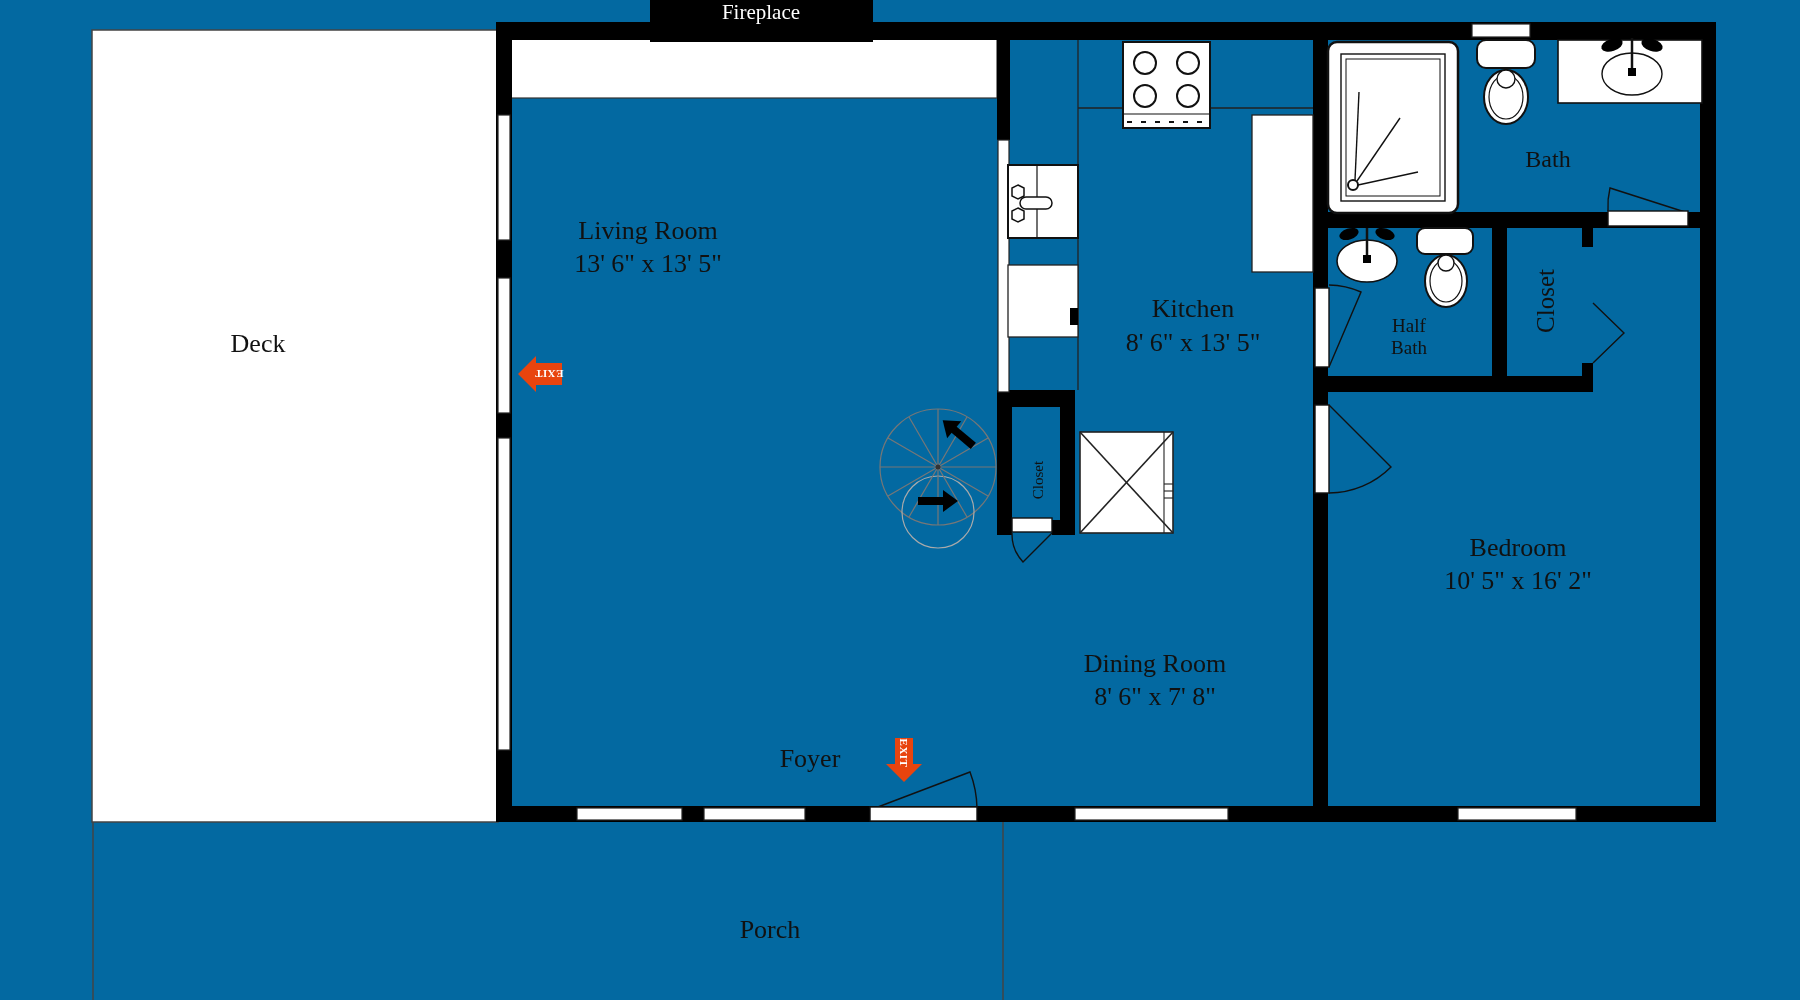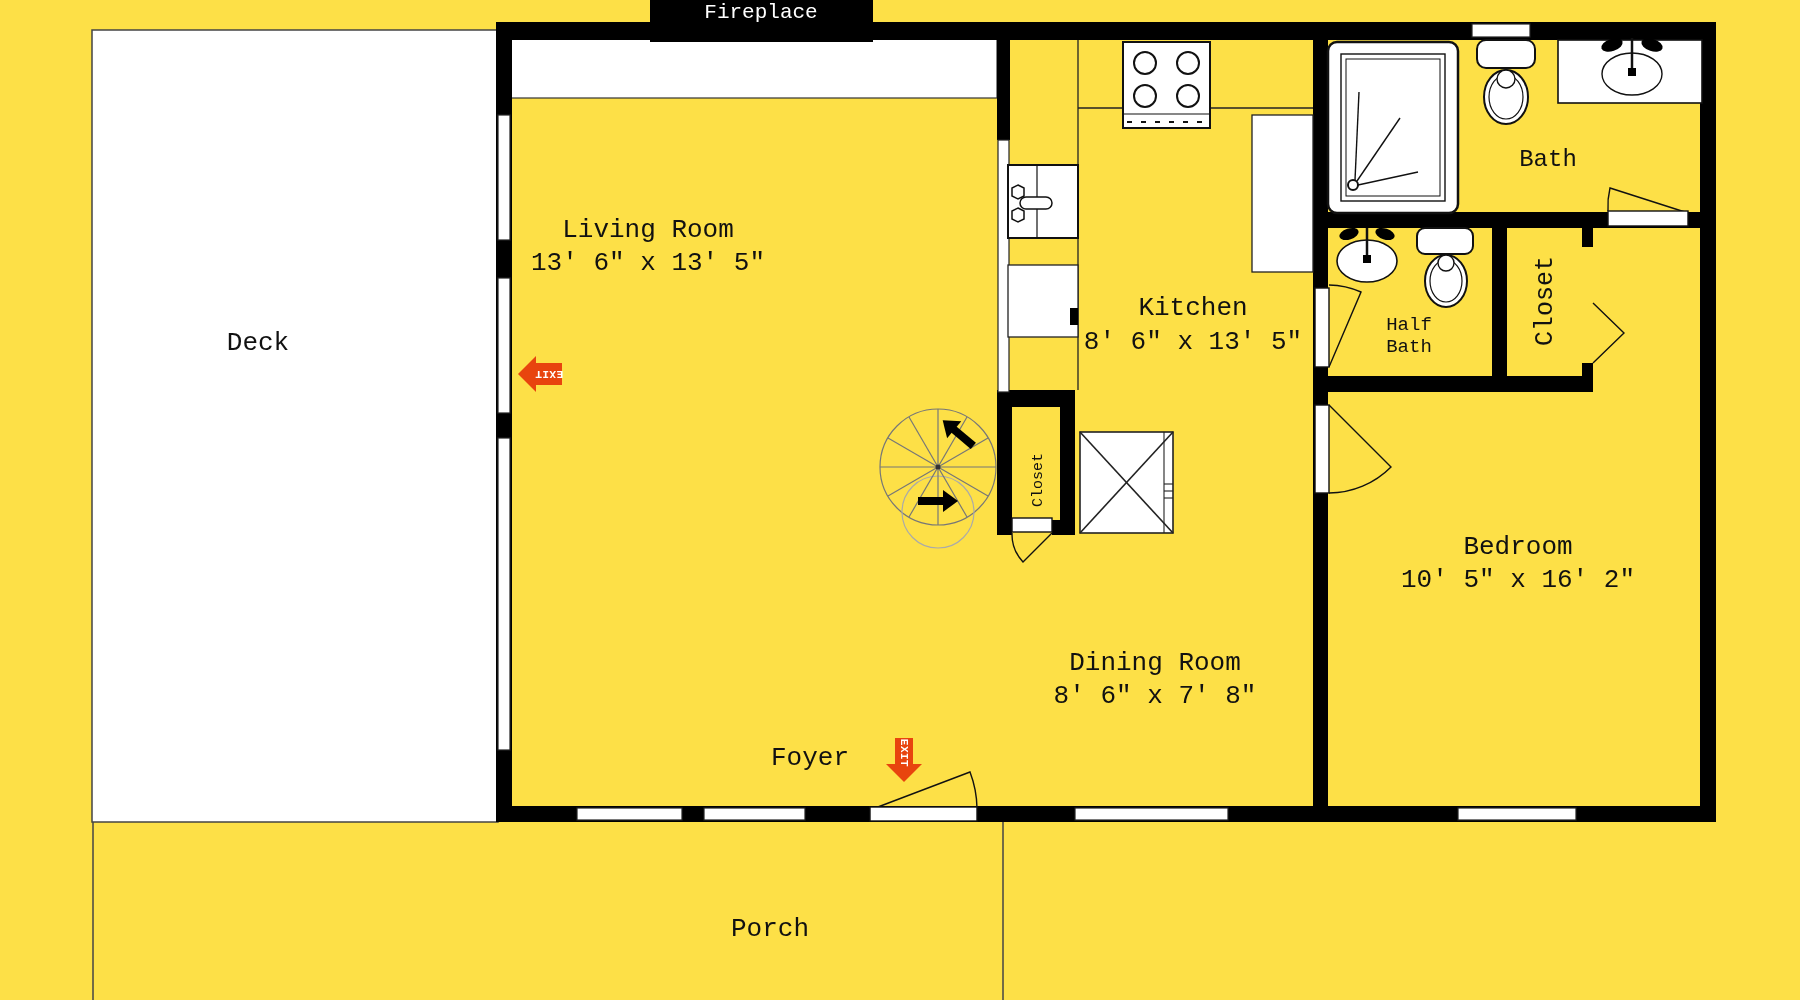--- a/index.html
+++ b/index.html
@@ -1,17 +1,17 @@
 <!DOCTYPE html>
 <html><head>
 <meta charset="utf-8">
 <style>
   html,body{margin:0;padding:0;background:#ffffff;}
-  .stage{position:relative;width:1800px;height:1000px;background:#fde047;overflow:hidden;
-         font-family:Liberation Mono, monospace;}
+  .stage{position:relative;width:1800px;height:1000px;background:#0369a1;overflow:hidden;
+         font-family:Liberation Serif, serif;}
   svg{position:absolute;left:0;top:0;}
   .room-label{font-size:26px;fill:#111;}
   .small-label{font-size:19px;fill:#111;}
   .tiny-label{font-size:15px;fill:#111;}
   .rot-label{font-size:25px;fill:#111;}
   .fp-label{font-size:21px;fill:#ffffff;}
   .exit-text{font-size:11px;font-weight:bold;fill:#ffffff;letter-spacing:.5px;}
 </style>
 </head>
 <body>

